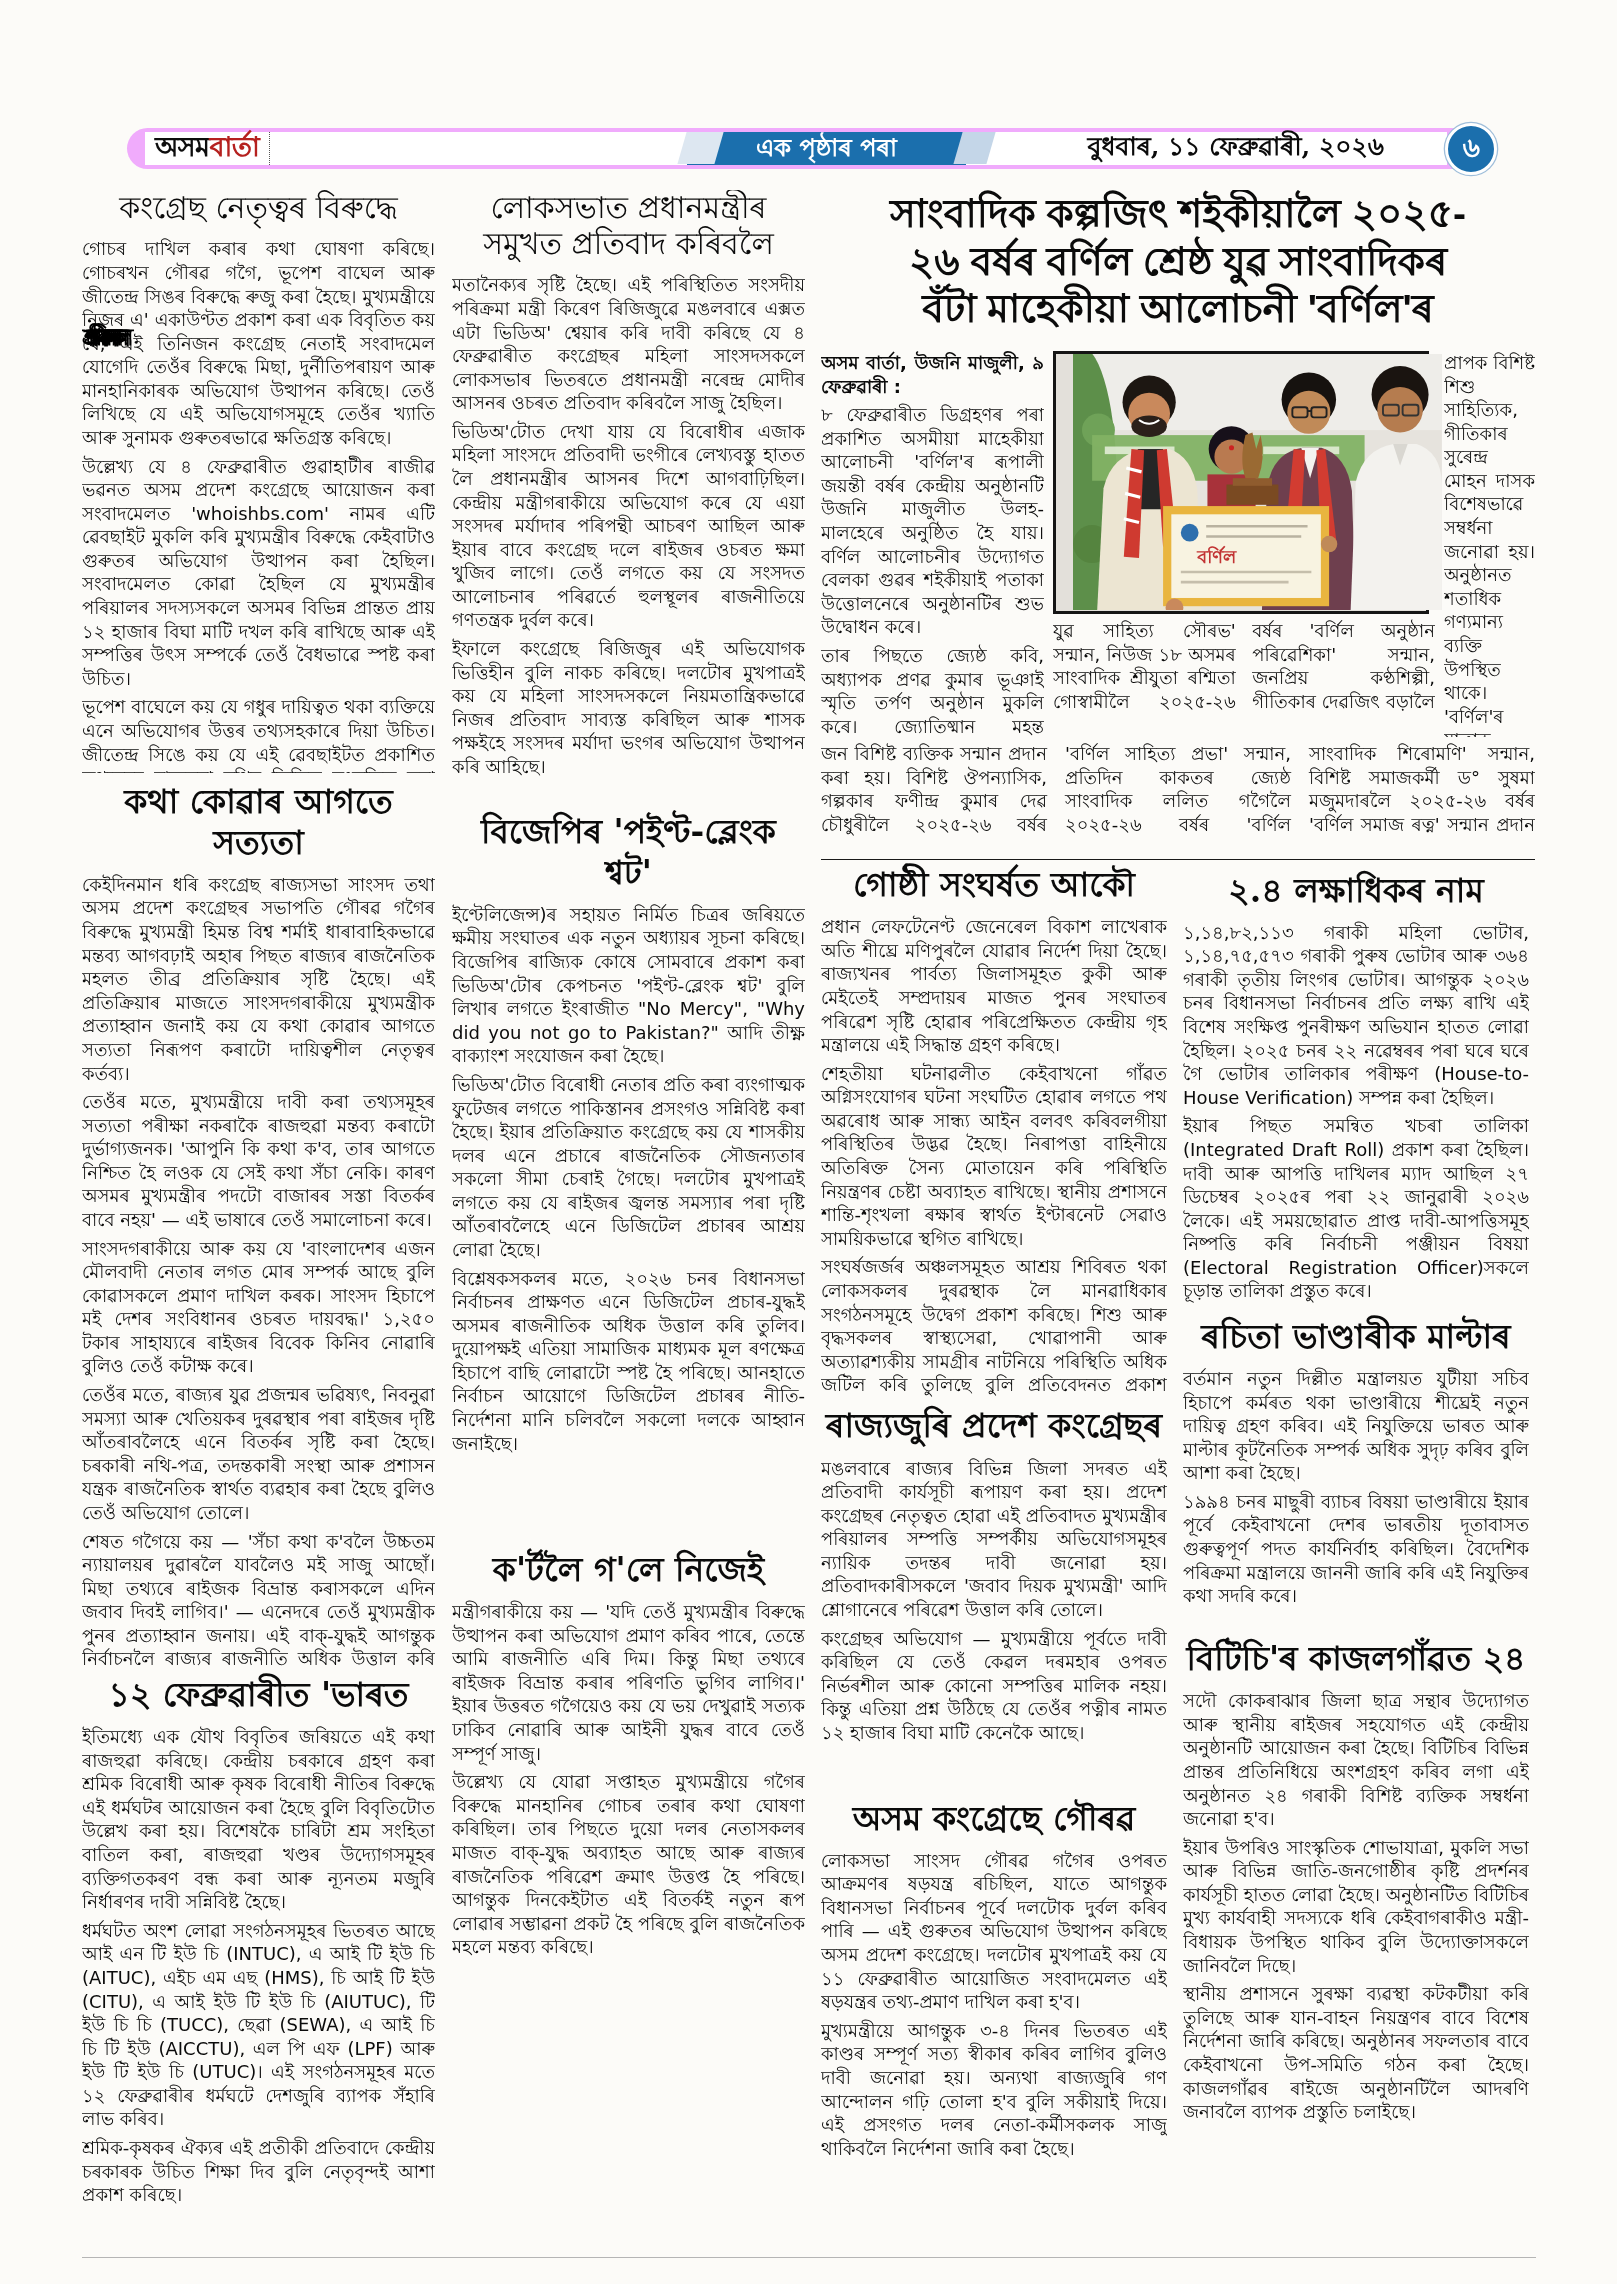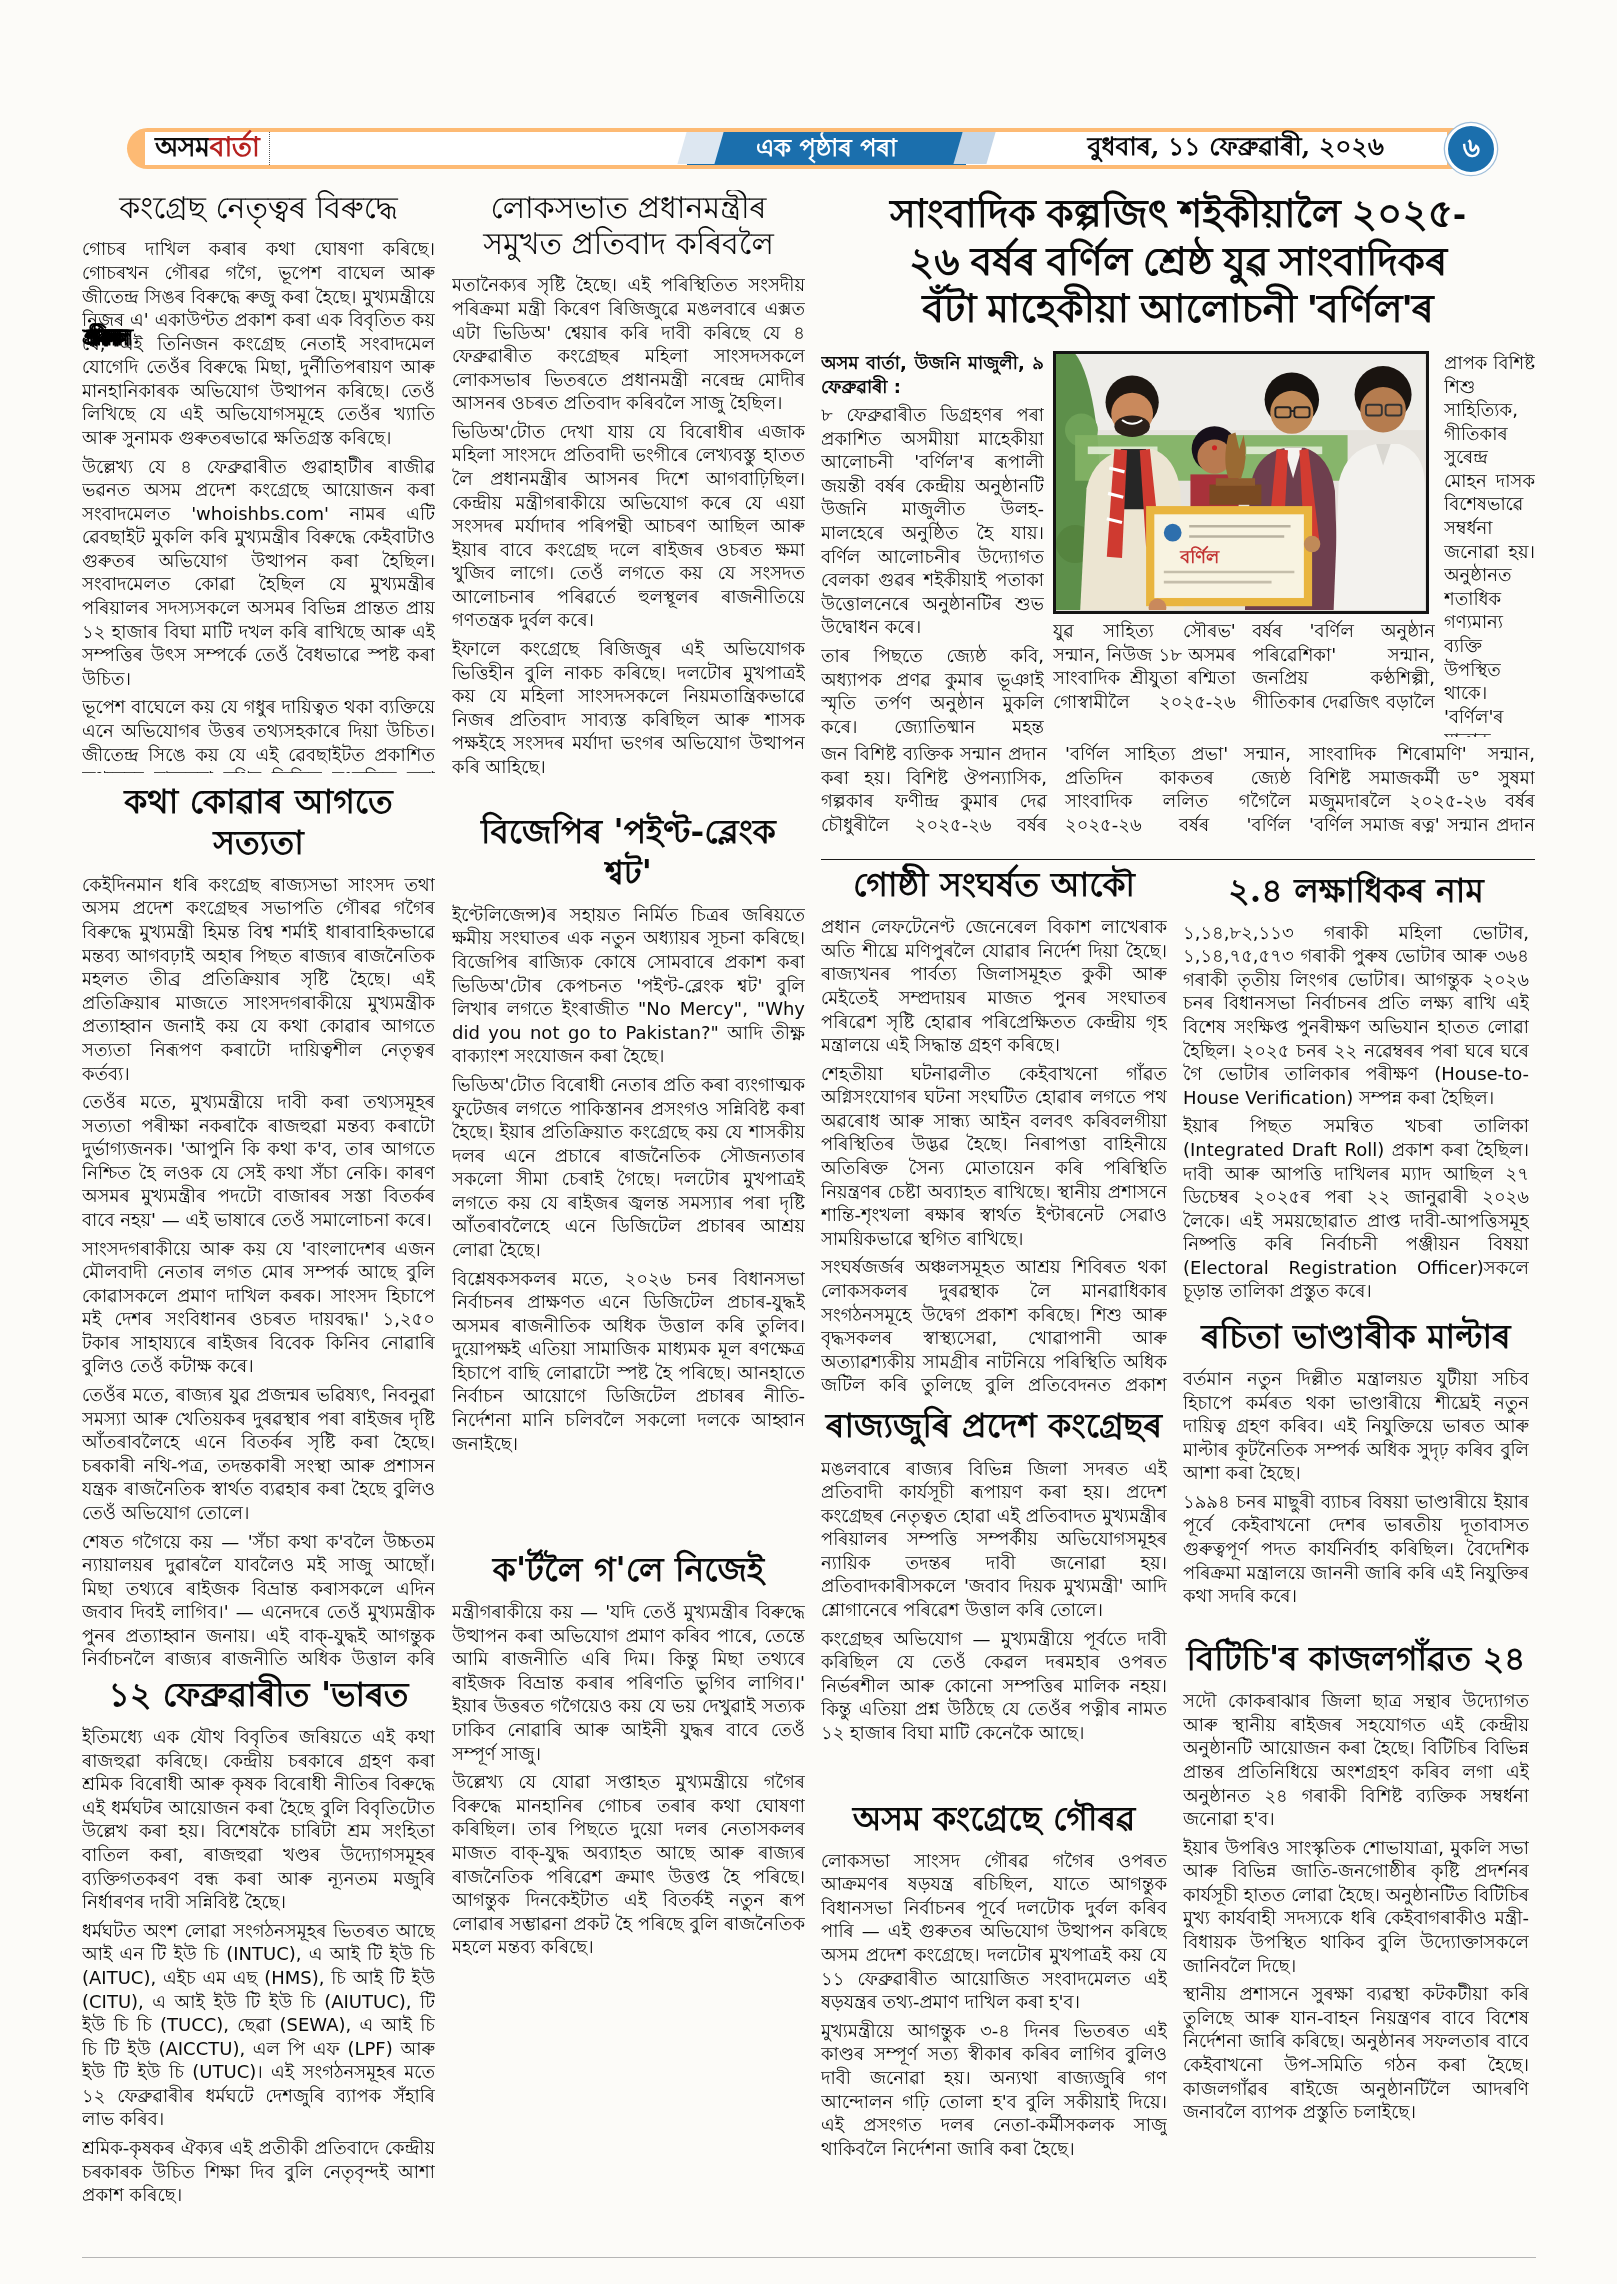--- a/index.html
+++ b/index.html
@@ -1,20 +1,20 @@
 <!DOCTYPE html>
 <html style="font-size:10px"><head>
 <meta charset="utf-8">
 <style>
   html,body{margin:0;padding:0;background:#888;}
   .page{position:relative;width:1618px;height:2284px;background:#fcfbf8;overflow:hidden;
         font-family:"DejaVu Sans",sans-serif;color:#0b0b0b;}
   
   .masthead-bar{position:absolute;left:127px;top:128px;width:1364px;height:41px;
-    background:#fdba74;border-radius:21.6px;}
+    background:#f0abfc;border-radius:21.6px;}
   .masthead-inner{position:absolute;left:18px;right:44px;top:4.4px;bottom:4.4px;background:#fff;}
   .logo-box{position:absolute;left:0;top:0;bottom:0;display:flex;align-items:center;
     padding:0 10px;border-right:1.9px dotted #555;font-weight:800;font-size:27px;
     font-family:"DejaVu Serif",serif;letter-spacing:-0.6px;}
   .logo-black{color:#0d0d0d;}
   .logo-red{color:#b5211f;}
   .banner-box{position:absolute;left:542px;top:0;bottom:0;width:279px;background:#1b6fad;
     display:flex;align-items:center;justify-content:center;color:#fff;font-weight:700;
     font-size:24px;}
   .banner-slant-l{position:absolute;left:-5px;top:0;bottom:0;width:37px;background:#dde7f1;
@@ -39,21 +39,21 @@
   .body-text p{margin:0 0 5px;text-align:justify;font-size:18px;line-height:1.31;}
   .dateline{font-weight:800;}
   
   .main-head{font-family:Liberation Sans, sans-serif;font-weight:800;font-size:39px;line-height:1.22;
     text-align:center;margin:0 0 10px;height:151px;overflow:hidden;}
   .top-row{display:flex;gap:9px;height:386px;overflow:hidden;}
   .left-sub{width:223px;overflow:hidden;}
   .photo-zone{width:382px;}
   .right-sub{flex:1;overflow:hidden;}
   .photo-frame{width:376px;height:263px;border:3.2px solid #151515;box-sizing:border-box;
-    background:#e3e0da;}
+    background:#e3e0da;padding-left:17px;}
   .under-photo{column-count:2;column-gap:16.5px;height:112px;overflow:hidden;margin-top:5px;}
   .under-photo p{margin:0;text-align:justify;font-size:18px;line-height:1.31;}
   .three-col{column-count:3;column-gap:18px;height:108px;overflow:hidden;margin-top:5px;}
   .three-col p{margin:0;text-align:justify;font-size:18px;line-height:1.31;}
   .rule-h{border:0;border-top:1.9px solid #1a1a1a;margin:9px 0 2.5px;}
   .right-split{display:flex;gap:16px;height:1387px;overflow:hidden;margin-top:2.5px;}
   .sub-col{width:346px;overflow:hidden;}
   .overprint{position:absolute;top:131px;left:0;width:146px;font-weight:800;font-size:21.6px;
     letter-spacing:-9.5px;color:#000;text-shadow:1.9px 0.6px 0 #000,4.4px 0 0 #000;
     transform:scaleY(1.08);}

